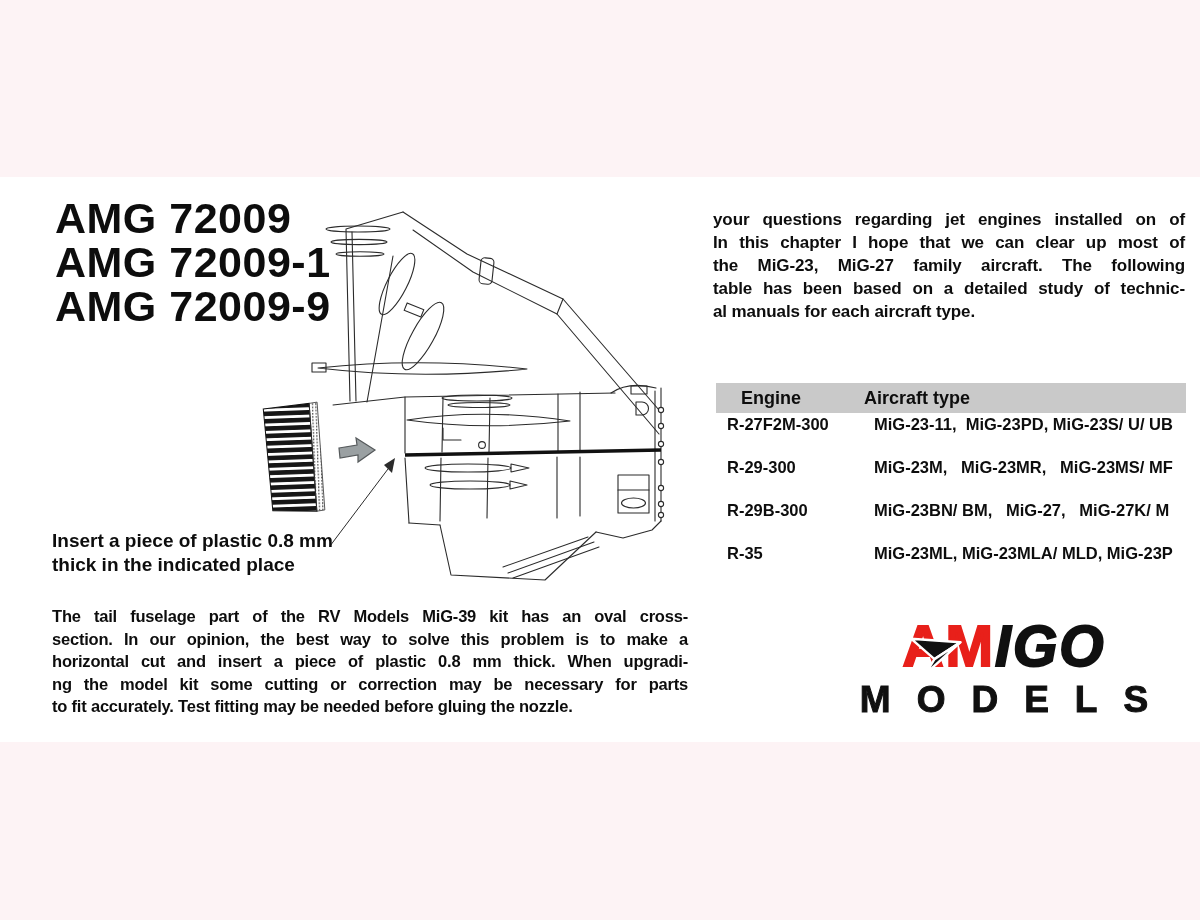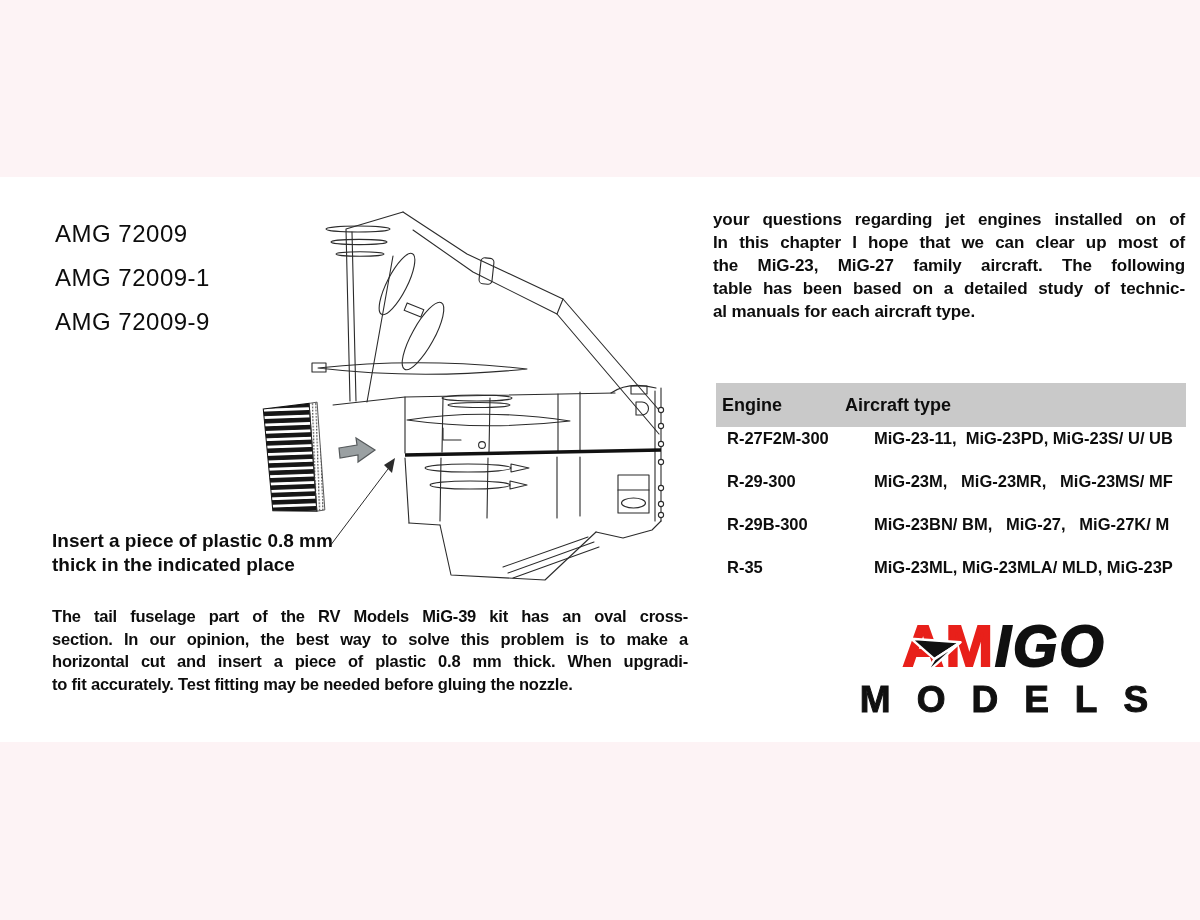--- a/index.html
+++ b/index.html
@@ -2,29 +2,29 @@
 <html style="--pink: #fdf3f5; --headerbg: #c9c9c9; --red: #e8201a; --ink: #0d0d0d;"><head>
 <meta charset="utf-8">
 <style>
   html,body{margin:0;padding:0;background:#ffffff;}
   body{font-family:"Liberation Sans",sans-serif;color:var(--ink,#0d0d0d);}
   .page{position:relative;width:1200px;height:920px;background:#ffffff;overflow:hidden;}
   .band{position:absolute;left:0;width:100%;background:var(--pink,#fdf3f5);}
   .band.top{top:0;height:177px;}
   .band.bot{bottom:0;height:178px;}
 
-  .titles{position:absolute;left:55px;top:212px;font-size:24px;font-weight:normal;line-height:44px;letter-spacing:.5px;}
+  .titles{position:absolute;left:55px;top:196px;font-size:43px;font-weight:bold;line-height:44px;letter-spacing:.5px;}
 
   .figure{position:absolute;left:255px;top:196px;}
 
   .intro{position:absolute;left:713px;top:208px;width:472px;font-size:17px;font-weight:bold;line-height:23px;letter-spacing:-.1px;}
   .jline{text-align:justify;text-align-last:justify;}
 
   .etable{position:absolute;left:716px;top:383px;width:470px;font-weight:bold;}
-  .thead{height:44px;background:var(--headerbg,#c9c9c9);display:flex;align-items:center;padding-left:6px;font-size:18px;}
+  .thead{height:30px;background:var(--headerbg,#c9c9c9);display:flex;align-items:center;padding-left:25px;font-size:18px;}
   .thead .c1{width:123px;}
   .trows{margin-top:2px;}
   .trow{height:43px;display:flex;align-items:flex-start;padding-left:11px;font-size:16.5px;white-space:pre;}
   .trow .c1{width:123px;white-space:pre;}
   .trow .c2{flex:1;white-space:pre;margin-left:24px;}
 
   .callout{position:absolute;left:52px;top:529px;font-size:19px;font-weight:bold;line-height:24px;}
 
   .bodypar{position:absolute;left:52px;top:605px;width:636px;font-size:16.5px;font-weight:bold;line-height:22.6px;letter-spacing:-.2px;}
 
@@ -136,20 +136,21 @@
 
   <div class="callout">
     <div>Insert a piece of plastic 0.8 mm</div>
     <div>thick in the indicated place</div>
   </div>
 
   <div class="bodypar">
     <div class="jline">The tail fuselage part of the RV Models MiG-39 kit has an  oval  cross-</div>
     <div class="jline">section. In our opinion, the best way to solve this problem is to make a</div>
     <div class="jline">horizontal cut and insert a piece of plastic 0.8 mm thick. When upgradi-</div>
+    <div class="jline">ng the model kit some cutting or correction may be necessary for parts</div>
     <div>to fit accurately. Test fitting may be needed before gluing the nozzle.</div>
   </div>
 
   <div class="intro">
     <div class="jline">your questions regarding jet engines installed on of</div>
     <div class="jline">In this chapter I hope that we can clear up most of</div>
     <div class="jline">the MiG-23, MiG-27 family aircraft. The following</div>
     <div class="jline">table has been based on a detailed study of technic-</div>
     <div>al manuals for each aircraft type.</div>
   </div>

